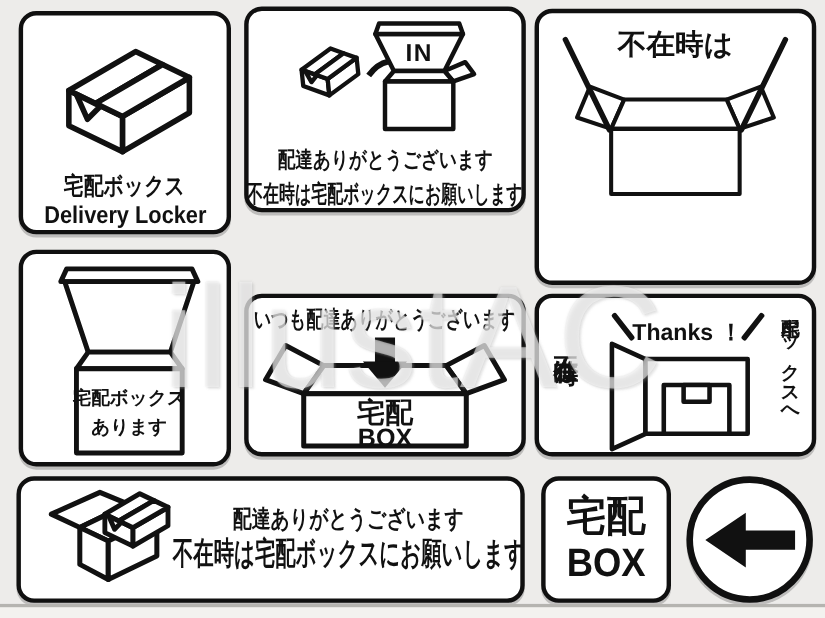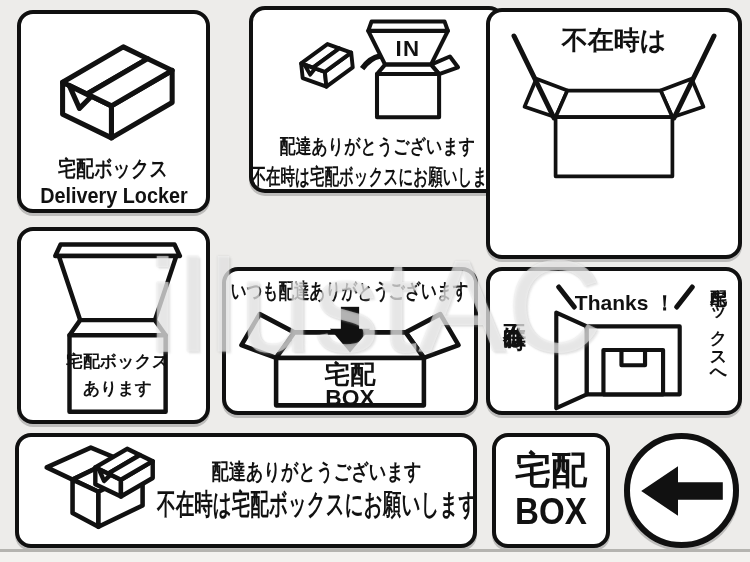--- a/index.html
+++ b/index.html
@@ -58,21 +58,21 @@
       </g>
     </svg>
     <div class="b" style="font-size:22px; margin-top:8px;">
       <span class="sq" style="transform:scaleX(.82);">宅配ボックス</span>
     </div>
     <div class="b" style="font-size:22px; margin-top:2px;">
       <span class="sq" style="transform:scaleX(.9);">Delivery Locker</span>
     </div>
   </div>
 
-  <div class="panel col" style="left:222px; top:6px; width:256px; height:187px;margin-left:27px;">
+  <div class="panel col" style="left:222px; top:6px; width:256px; height:187px;">
     <svg width="242" height="158" viewBox="0 0 252 164" style="margin-top:6px;">
       <g fill="#fff" stroke="#111" stroke-width="6" stroke-linejoin="round">
         <g transform="rotate(-6 55 90) translate(2,30) scale(0.58)" stroke-width="10">
           <polygon points="24,62 82,90 82,128 24,100"></polygon>
           <polygon points="82,90 154,48 154,86 82,128"></polygon>
           <polygon points="24,62 96,20 125,34 53,76"></polygon>
           <polygon points="53,76 125,34 154,48 82,90"></polygon>
           <polygon points="32,66 58,79 44,93"></polygon>
         </g>
         <g>

